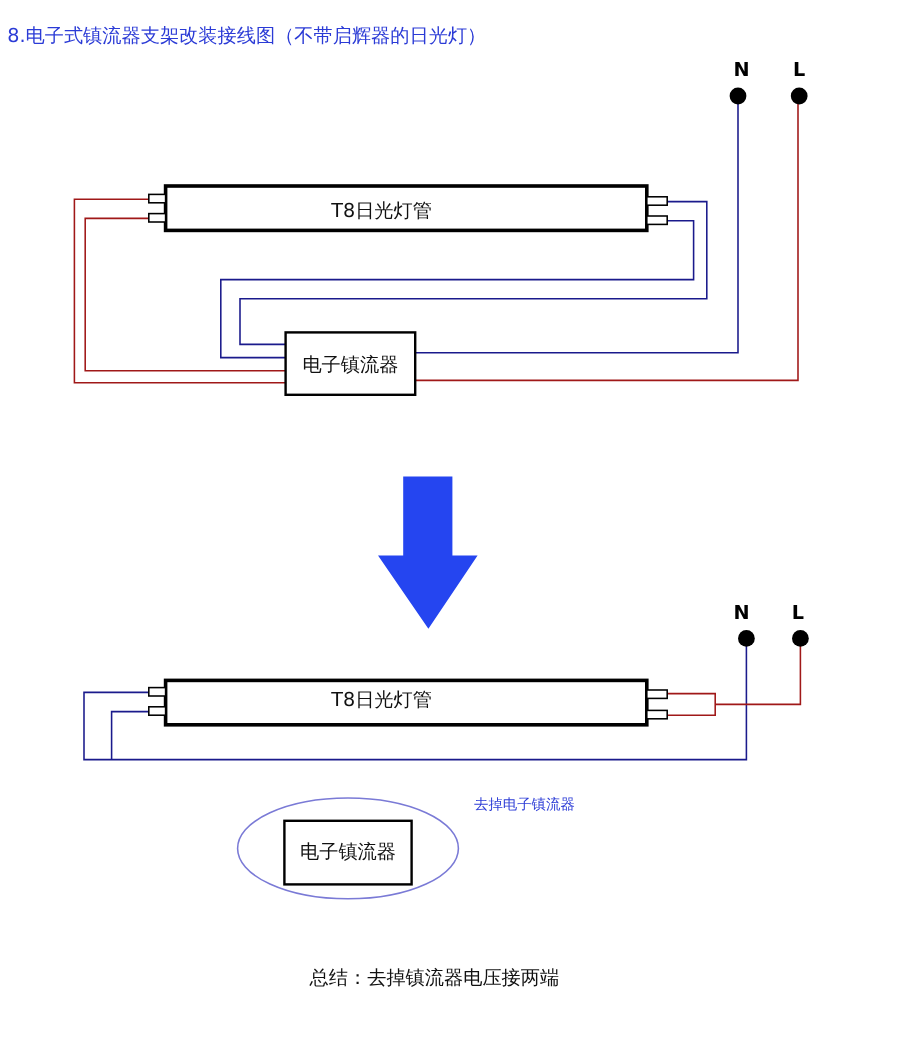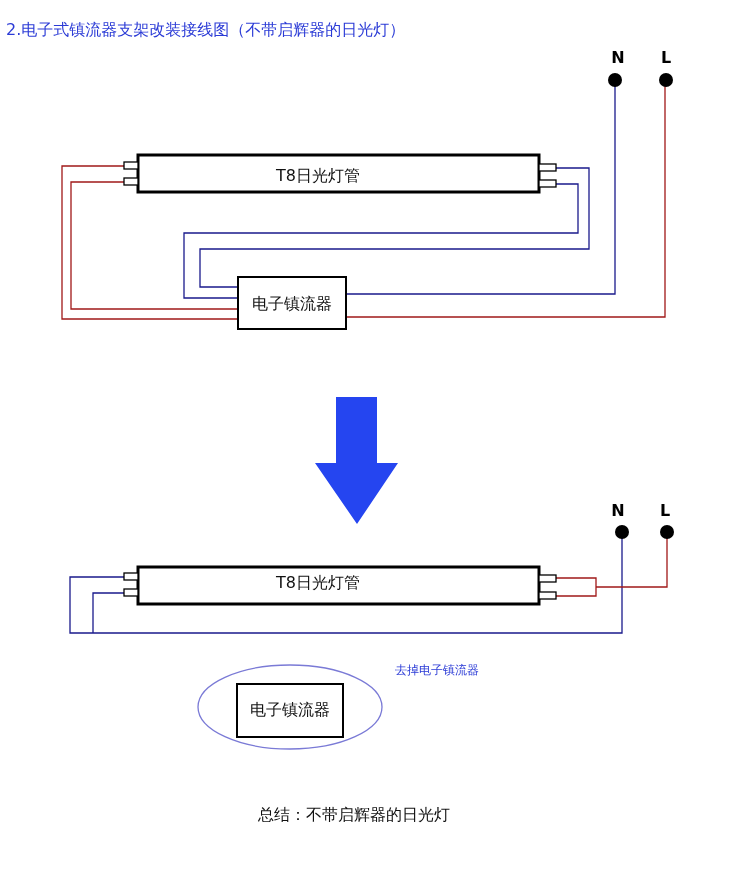--- a/index.html
+++ b/index.html
@@ -6,21 +6,21 @@
   body { width: 750px; height: 887px; position: relative; overflow: hidden; font-family: "DejaVu Sans", sans-serif; }
   svg { position: absolute; left: 0; top: 0; }
   .title { position: absolute; left: 6px; top: 20px; font-size: 16px; color: #2b3bd6; white-space: nowrap; }
   .lbl { font-family: "DejaVu Sans", sans-serif; }
   .remove-note { position: absolute; left: 395px; top: 662px; font-size: 12px; color: #2b3bd6; white-space: nowrap; }
   .summary { position: absolute; left: 258px; top: 805px; font-size: 16px; color: #111; white-space: nowrap; }
 </style>
 </head>
 <body>
 
-<div class="title">2.电子式镇流器支架改装接线图（不带启辉器的日光灯）</div>
+<div class="title">8.电子式镇流器支架改装接线图（不带启辉器的日光灯）</div>
 
 <svg width="750" height="887" viewBox="0 0 750 887">
 
   <g>
 
     <g fill="none" stroke="#a01818" stroke-width="1.3">
       <polyline points="124,166 62,166 62,319 238,319"></polyline>
       <polyline points="124,182 71,182 71,309 238,309"></polyline>
       <polyline points="346,317 665,317 665,80"></polyline>
     </g>
@@ -68,13 +68,13 @@
     <text class="lbl" x="618" y="516" font-size="16" font-weight="bold" text-anchor="middle" fill="#000">N</text>
     <text class="lbl" x="665" y="516" font-size="16" font-weight="bold" text-anchor="middle" fill="#000">L</text>
 
     <ellipse cx="290" cy="707" rx="92" ry="42" fill="none" stroke="#7a7ad6" stroke-width="1.3"></ellipse>
     <rect x="237" y="684" width="106" height="53" fill="#fff" stroke="#000" stroke-width="2"></rect>
     <text class="lbl" x="290" y="715" font-size="16" text-anchor="middle" fill="#111">电子镇流器</text>
   </g>
 </svg>
 
 <div class="remove-note">去掉电子镇流器</div>
-<div class="summary">总结：不带启辉器的日光灯</div>
+<div class="summary">总结：去掉镇流器电压接两端</div>
 
 </body></html>

